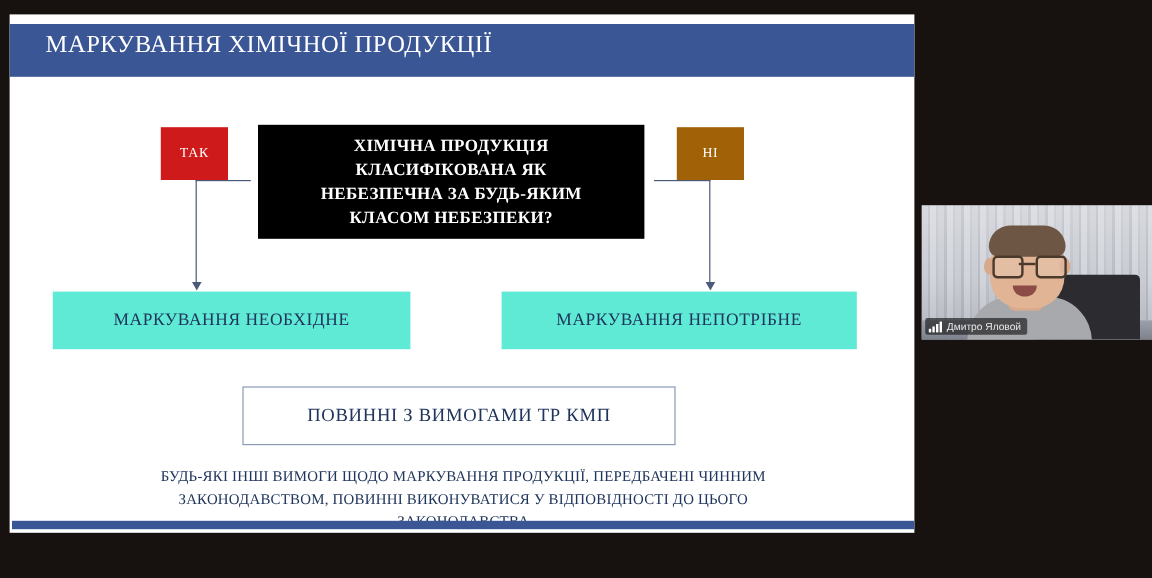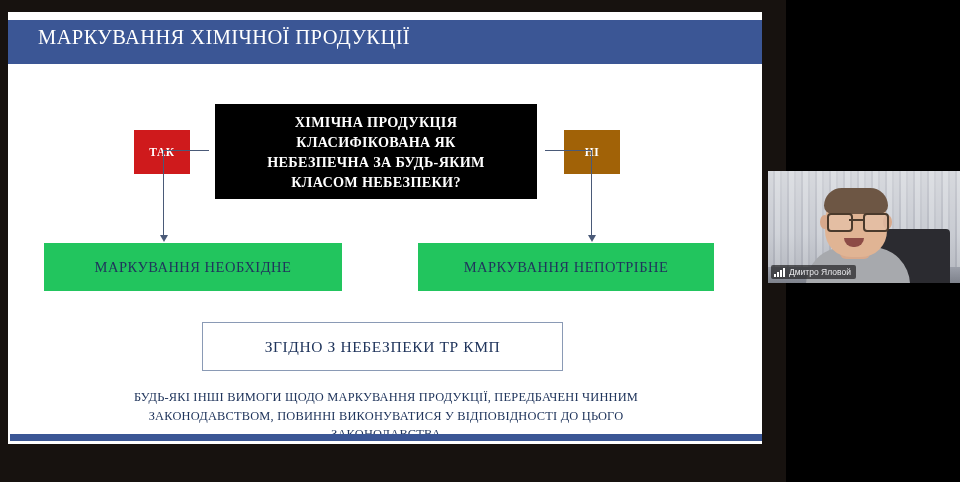--- a/index.html
+++ b/index.html
@@ -8,21 +8,21 @@
     background: #000000;
   }
   body {
     width: 960px;
     height: 482px;
     overflow: hidden;
     font-family: "Liberation Serif", serif;
   }
   #screen {
     position: relative;
-    width: 786px;
+    width: 960px;
     height: 482px;
     background: #17120f;
   }
 
   
   #slide {
     position: absolute;
     left: 8px;
     top: 12px;
     width: 754px;
@@ -57,25 +57,24 @@
     background: #3b5695;
   }
 
   
   .badge {
     position: absolute;
     display: flex;
     align-items: center;
     justify-content: center;
     font-family: "Liberation Serif", serif;
-    font-weight: bold;
+    font-weight: normal;
     font-size: 11.5px;
     letter-spacing: 0.6px;
     color: #ffffff;
-    margin-top: 24px;
   }
   #badge-yes {
     left: 126px;
     top: 94px;
     width: 56px;
     height: 44px;
     background: #cf1a1c;
   }
   #badge-no {
     left: 556px;
@@ -121,21 +120,21 @@
     width: 0;
     height: 0;
     border-left: 4px solid transparent;
     border-right: 4px solid transparent;
     border-top: 7px solid #4a5a78;
   }
 
   
   .outcome-box {
     position: absolute;
-    background: #22c55e;
+    background: #5eead4;
     display: flex;
     align-items: center;
     justify-content: center;
   }
   .outcome-text {
     color: #20355c;
     font-family: "Liberation Serif", serif;
     font-size: 14.5px;
     letter-spacing: 0.5px;
     white-space: nowrap;
@@ -365,21 +364,21 @@
     <div class="arrowhead" style="left:579.5px; top:223px;"></div>
 
     <div class="outcome-box" id="outcome-required">
       <div class="outcome-text">МАРКУВАННЯ НЕОБХІДНЕ</div>
     </div>
     <div class="outcome-box" id="outcome-not-required">
       <div class="outcome-text">МАРКУВАННЯ НЕПОТРІБНЕ</div>
     </div>
 
     <div id="standard-box">
-      <div id="standard-text">ЗГІДНО З НЕБЕЗПЕКИ ТР КМП</div>
+      <div id="standard-text">ПОВИННІ З ВИМОГАМИ ТР КМП</div>
     </div>
 
     <div id="footnote">БУДЬ-ЯКІ ІНШІ ВИМОГИ ЩОДО МАРКУВАННЯ ПРОДУКЦІЇ, ПЕРЕДБАЧЕНІ ЧИННИМ
 ЗАКОНОДАВСТВОМ, ПОВИННІ ВИКОНУВАТИСЯ У ВІДПОВІДНОСТІ ДО ЦЬОГО
 ЗАКОНОДАВСТВА</div>
 
     <div id="slide-bottom-bar"></div>
   </div>
 
   <div id="video-tile">

